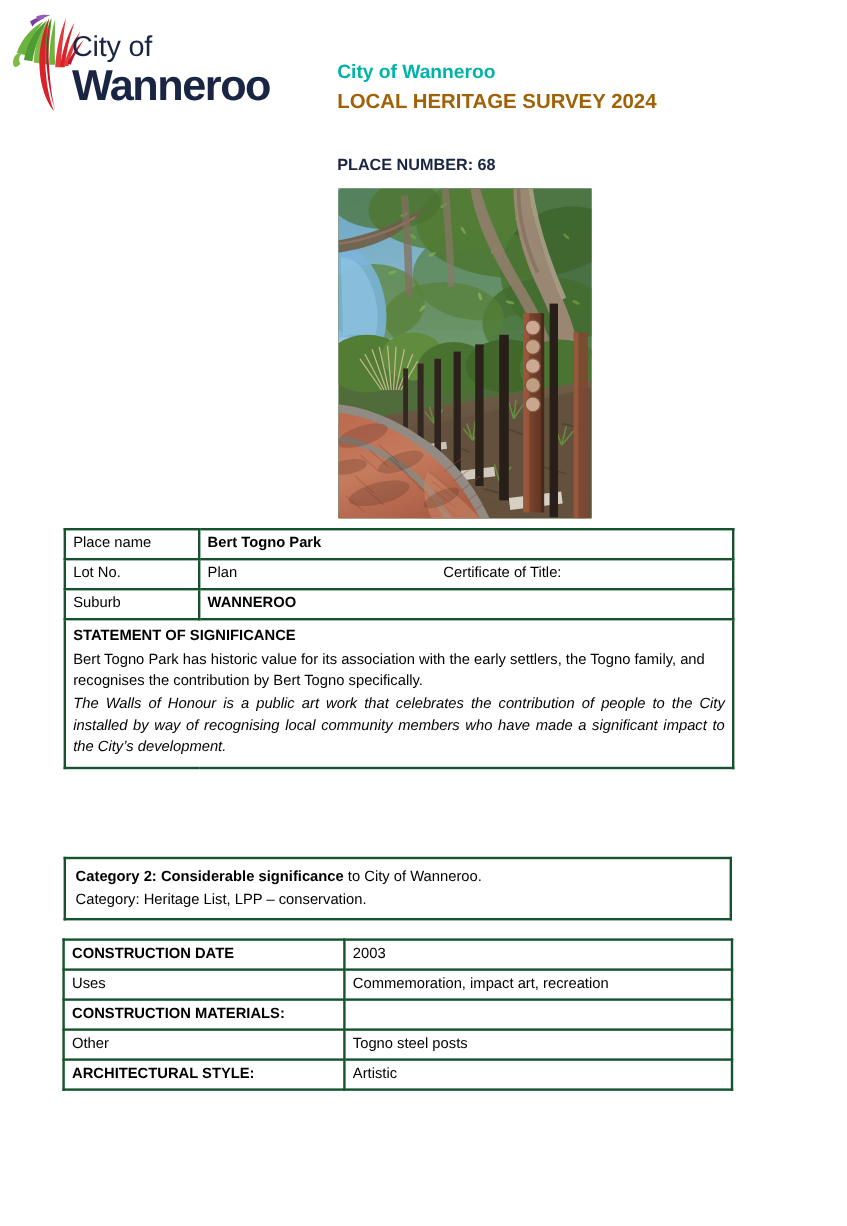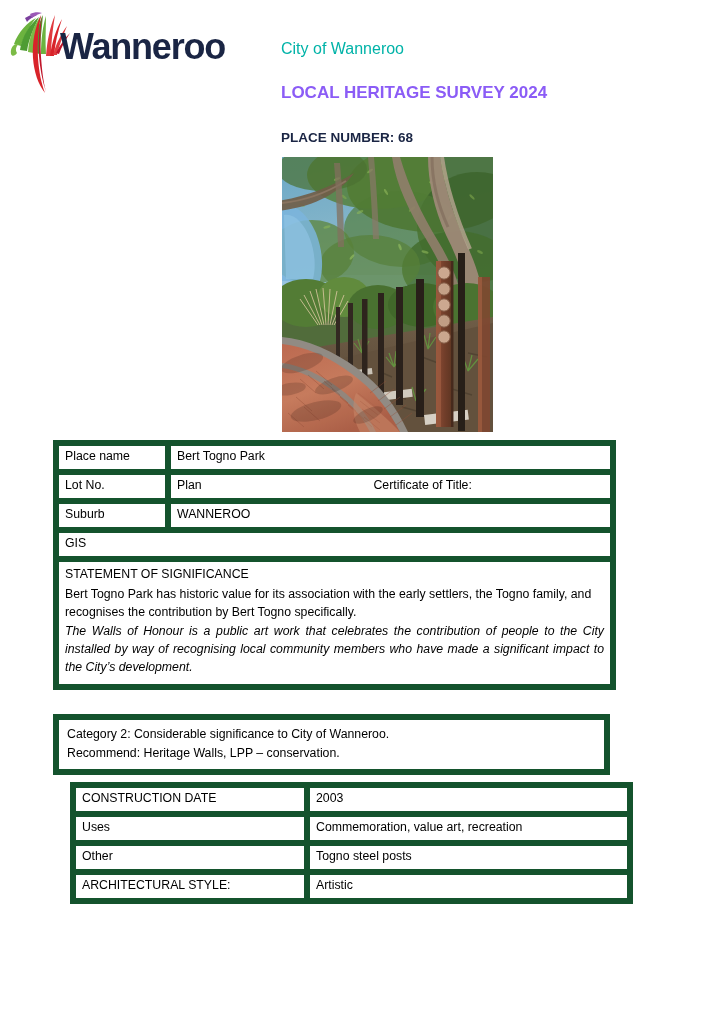--- a/index.html
+++ b/index.html
@@ -52,31 +52,32 @@
     display: block;
     margin-top: 1px;
   }
 
   .title-block {
     position: absolute;
     left: 281px; top: 38px;
   }
   .title-line1 {
     font-size: 16px;
-    font-weight: normal;
+    font-weight: bold;
     color: #00b3a8;
     line-height: 1.35;
     letter-spacing: 0px;
+    margin-top: 12px;
   }
   .title-line2 {
     font-size: 17px;
     font-weight: bold;
-    color: #8b5cf6;
+    color: #a16207;
     line-height: 1.35;
-    margin-top: 22px;
+    margin-top: 2px;
     letter-spacing: 0px;
   }
 
   .place-number {
     position: absolute;
     left: 281px; top: 130px;
     font-size: 13.5px;
     font-weight: bold;
     color: #1a2544;
     text-align: center;
@@ -94,41 +95,41 @@
   .photo svg { display:block; }
 
   
   .tbl {
     position: absolute;
     border-collapse: collapse;
     font-size: 12.3px;
     table-layout: fixed;
   }
   .tbl td {
-    border: 6px solid #14532d;
+    border: 2px solid #14532d;
     padding: 3px 6px 4px 6px;
     vertical-align: top;
     line-height: 1.3;
   }
-  .b { font-weight: normal; }
+  .b { font-weight: bold; }
 
   #table-main {
     left: 53px; top: 440px;
     width: 557px;
   }
   #table-category {
     left: 53px; top: 714px;
     width: 557px;
     border-radius: 24px;
   }
   #table-category td {
     padding: 5px 8px 6px 8px;
   }
   #table-construction {
-    left: 70px; top: 782px;
+    left: 52px; top: 782px;
     width: 557px;
   }
 
   .stmt-cell { padding-bottom: 6px !important; margin-left: 18px; }
   .stmt-para {
     margin: 0 0 0 0;
     padding: 1px 0 1px 0;
     line-height: 1.45;
   }
   .stmt-para.justify { text-align: justify; font-style: italic; }
@@ -157,20 +158,21 @@
         <path d="M38 46 C39 31 42 17 47 5 C45 18 43 31 43 46 Z" fill="#e03a3e"></path>
         <path d="M42 46 C44 32 48 19 54 9 C50 21 47 33 46 46 Z" fill="#d8232a"></path>
         <path d="M45 45 C48 34 53 24 59 16 C55 26 51 35 49 45 Z" fill="#e03a3e"></path>
         <path d="M48 43 C52 35 57 28 62 23 C57 31 53 38 51 44 Z" fill="#c0152a"></path>
 
         <path d="M33 5 C30 20 29 34 30 48 C31 62 33 72 37 83 C30 74 26 62 25 48 C24 32 27 17 33 5 Z" fill="#d8232a"></path>
         <path d="M34 6 C32 20 32 34 33 47 C34 60 35 70 38 82 C34 70 32 58 31 46 C30 32 31 18 34 6 Z" fill="#c0152a"></path>
       </svg>
     </div>
     <div class="logo-text">
+      <span class="logo-city">City of</span>
       <span class="logo-wanneroo">Wanneroo</span>
     </div>
   </div>
 
   <div class="title-block">
     <div class="title-line1">City of Wanneroo</div>
     <div class="title-line2">LOCAL HERITAGE SURVEY 2024</div>
   </div>
 </div>
 
@@ -377,58 +379,59 @@
         <span>Plan</span>
         <span style="display:inline-block;width:165px"></span>
         <span>Certificate of Title:</span>
       </td>
     </tr>
     <tr>
       <td>Suburb</td>
       <td class="b">WANNEROO</td>
     </tr>
     <tr>
-      <td class="b" colspan="2">GIS</td>
-    </tr>
-    <tr>
       <td class="stmt-cell" colspan="2">
         <div class="b stmt-para">STATEMENT OF SIGNIFICANCE</div>
         <p class="stmt-para">Bert Togno Park has historic value for its association with the early settlers, the Togno family, and recognises the contribution by Bert Togno specifically.</p>
         <p class="stmt-para justify">The Walls of Honour is a public art work that celebrates the contribution of people to the City installed by way of recognising local community members who have made a significant impact to the City’s development.</p>
       </td>
     </tr>
   </tbody>
 </table>
 
 <table class="tbl" id="table-category">
   <tbody>
     <tr>
       <td>
         <div class="cat-line">
           <span class="b">Category 2: Considerable significance</span><span> to City of Wanneroo.</span>
         </div>
-        <div class="cat-line">Recommend: Heritage Walls, LPP – conservation.</div>
+        <div class="cat-line">Category: Heritage List, LPP – conservation.</div>
       </td>
     </tr>
   </tbody>
 </table>
 
 <table class="tbl" id="table-construction">
   <colgroup>
       <col style="width:234px">
       <col style="width:323px">
     </colgroup>
   <tbody>
     <tr>
       <td class="b">CONSTRUCTION DATE</td>
       <td>2003</td>
     </tr>
     <tr>
       <td>Uses</td>
-      <td>Commemoration, value art, recreation</td>
+      <td>Commemoration, impact art, recreation</td>
+    </tr>
+    <tr>
+      <td class="b">CONSTRUCTION MATERIALS:</td>
+      <td>&nbsp;</td>
     </tr>
     <tr>
       <td>Other</td>
       <td>Togno steel posts</td>
     </tr>
     <tr>
       <td class="b">ARCHITECTURAL STYLE:</td>
       <td>Artistic</td>
     </tr>
   </tbody>

